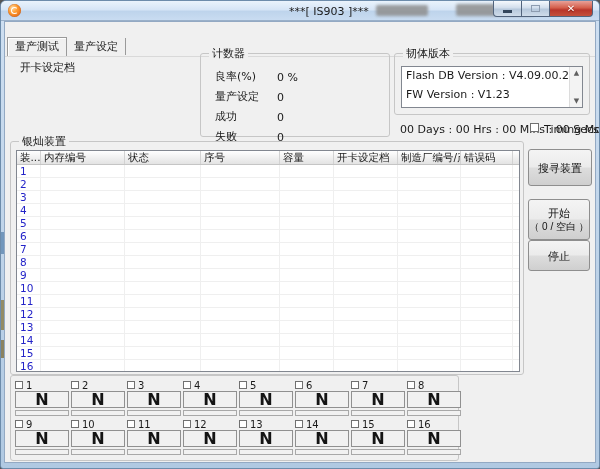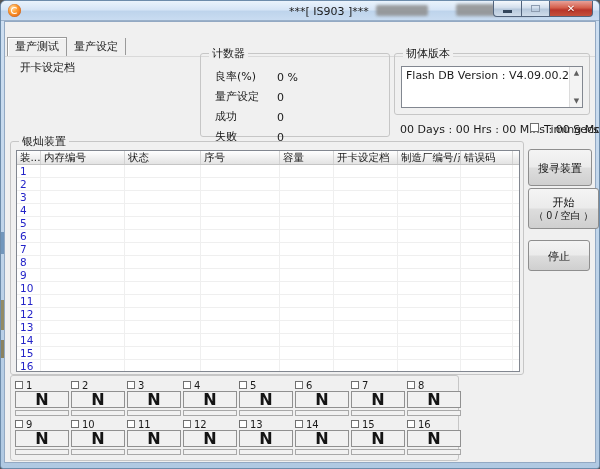--- a/index.html
+++ b/index.html
@@ -210,20 +210,21 @@
             <div class="c-value">0</div>
           </div>
         </div>
     </div>
 
     <div class="groupbox" style="left:389px; top:31px; width:196px; height:62px;">
       <span class="gb-label">韧体版本</span>
       <div class="fw-list">
         <div id="fw-lines">
             <div class="fw-line">Flash DB Version :  V4.09.00.25</div>
+            <div class="fw-line">FW Version :   V1.23</div>
           </div>
         <div class="fw-scroll">
           <div class="fw-arrow up">▲</div>
           <div class="fw-arrow down">▼</div>
         </div>
       </div>
     </div>
 
     <span class="static-label" style="left:395px; top:101px;">00 Days : 00 Hrs : 00 Mins : 00 Secs</span>
     <span class="checkbox" style="position:absolute; left:525px; top:101px;"></span>
@@ -418,21 +419,21 @@
               <div class="td" style="width: 64px;"></div>
               <div class="td" style="width: 63px;"></div>
               <div class="td" style="width: 52px;"></div>
               <div class="td" style="flex: 1 1 0%; border-right: none;"></div>
             </div>
           </div>
       </div>
     </div>
 
     <button class="btn" style="left:523px; top:127px; width:64px; height:37px;">搜寻装置</button>
-    <button class="btn" style="left:523px; top:166px; width:71px; height:41px;">
+    <button class="btn" style="left:523px; top:177px; width:62px; height:41px;">
       <span>开始</span>
       <span style="font-size:10px;">（ 0 / 空白 ）</span>
     </button>
     <button class="btn" style="left:523px; top:218px; width:62px; height:31px;">停止</button>
 
     <div class="groupbox" style="left:5px; top:353px; width:449px; height:86px;">
       <div class="slots" id="slots">
           <div class="slot">
             <div class="slot-head">
               <div class="checkbox"></div>

